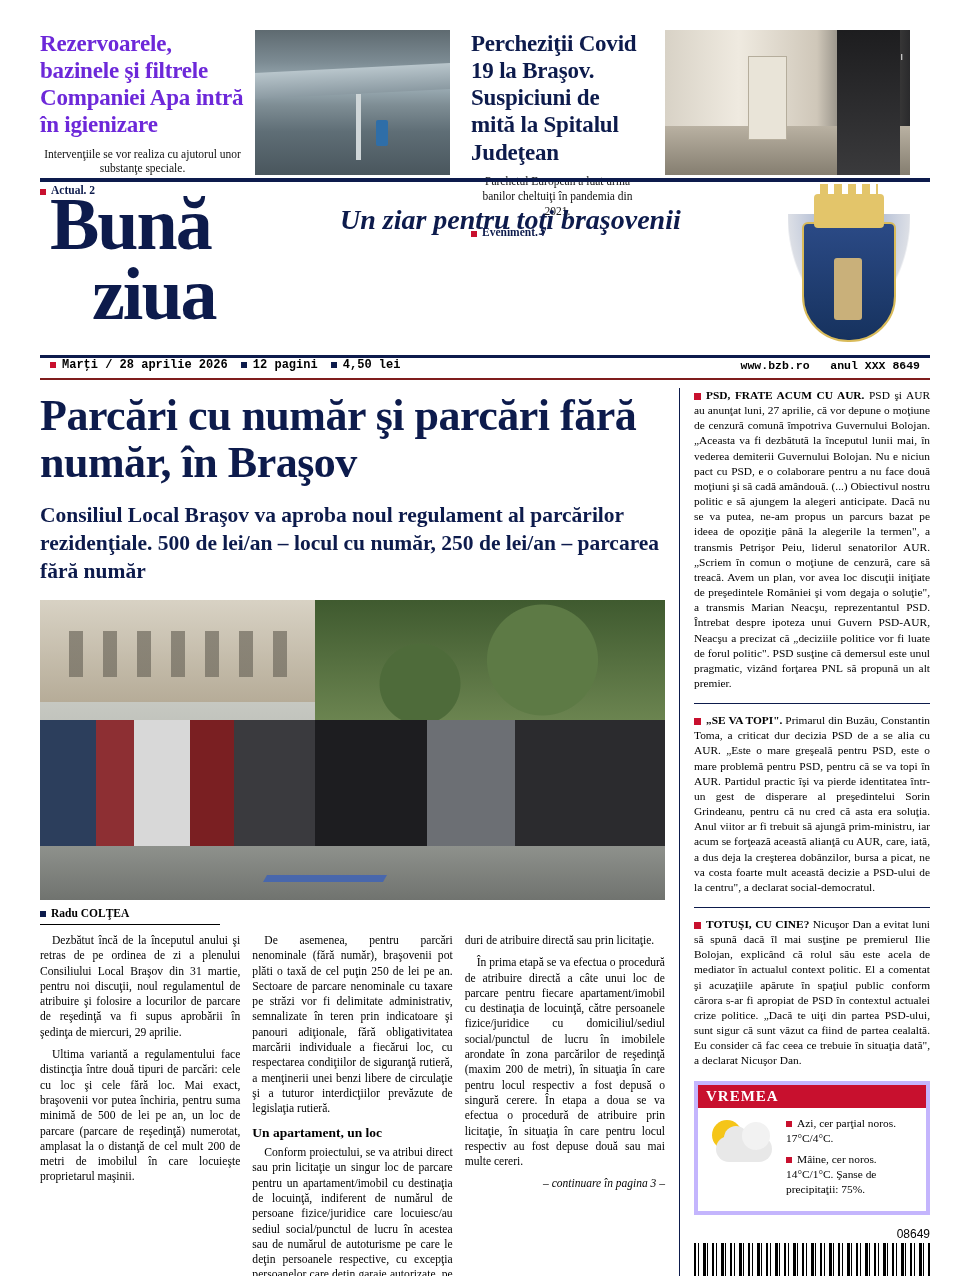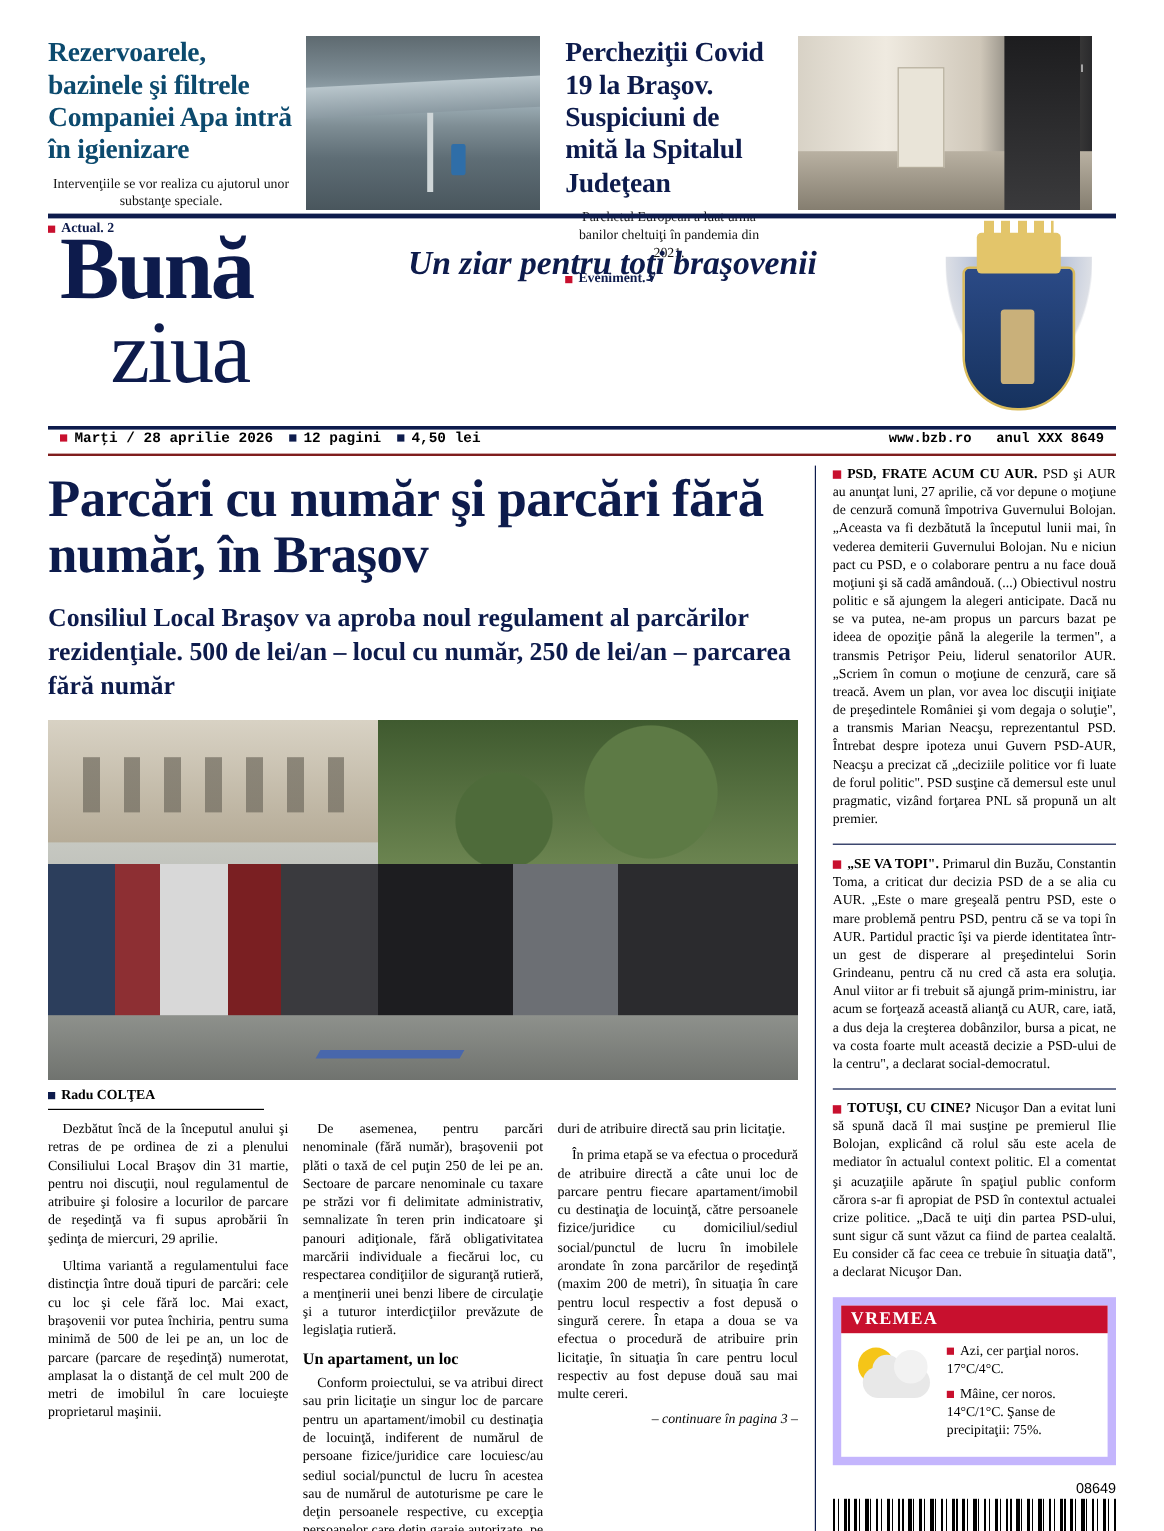--- a/index.html
+++ b/index.html
@@ -13,21 +13,21 @@
     overflow:hidden;
   }
   .page { position:relative; width:970px; height:1276px; padding:0 40px; }
 
   
   .teasers { display:flex; gap:0; padding-top:30px; height:170px; }
   .teaser-text { width:215px; padding-right:10px; }
   .teaser-text h2 {
     font-family:"Liberation Serif", serif;
     font-weight:bold; font-size:23px; line-height:1.18;
-    margin:0 0 8px 0; color:#0c4a6e; letter-spacing:-0.2px;
+    margin:0 0 8px 0; color:#6d28d9; letter-spacing:-0.2px;
   }
   .teaser-text p { margin:0; font-size:11.5px; line-height:1.3; color:#111;text-align:center; }
   .teaser-tag { margin-top:8px; font-size:11.5px; font-weight:bold; color:#0d1b4c; }
   .teaser-tag .sq { display:inline-block; width:6px; height:6px; background:#c8102e; margin-right:5px; vertical-align:middle; }
   .teaser-photo { width:195px; height:145px; overflow:hidden; position:relative; }
   .teaser-photo.wide { width:245px; }
   .t2 { width:215px; padding:0 21px; }
   .t2 h2 { color:#0d1b4c; }
 
   
@@ -48,21 +48,21 @@
   
   .masthead { position:relative; margin-top:8px; border-top:4px solid #0d1b4c; border-bottom:3px solid #0d1b4c; height:180px; }
   .mast-inner { position:relative; height:100%; }
   .buna {
     position:absolute; left:10px; top:8px;
     font-family:"Liberation Serif", serif; font-weight:bold; font-size:74px;
     color:#0d1b4c; line-height:0.92; letter-spacing:-2px;
   }
   .ziua {
     position:absolute; left:52px; top:78px;
-    font-family:"Liberation Serif", serif; font-weight:normal; font-size:74px;
+    font-family:"Liberation Serif", serif; font-weight:bold; font-size:74px;
     color:#0d1b4c; line-height:0.92; letter-spacing:-2px;
   }
   .slogan {
     position:absolute; left:300px; top:22px;
     font-family:"Liberation Serif", serif; font-style:italic; font-weight:bold;
     font-size:28px; color:#0d1b4c;
   }
   .brasov {
     position:absolute; left:296px; top:48px;
     font-family:"Liberation Serif", serif; font-weight:bold; font-size:92px;
@@ -126,21 +126,21 @@
   .cols3 p.noind { text-indent:0; }
   .subhead { font-weight:bold; font-size:13.5px; line-height:1.15; margin:8px 0 5px 0; text-indent:0; }
   .cont { font-style:italic; text-align:right; font-size:11.5px; margin-top:6px; }
 
   
   .rbrief { font-size:11.4px; line-height:1.33; text-align:justify; margin-bottom:12px; }
   .rbrief .lead { font-weight:bold; }
   .rbrief .sq { display:inline-block; width:7px;height:7px;background:#c8102e;margin-right:5px;vertical-align:middle;}
   .rrule { border-top:1px solid #0d1b4c; margin:10px 0 9px 0; }
 
-  .weather-box { border:7px solid #c4b5fd; margin-top:10px; }
+  .weather-box { border:4px solid #c4b5fd; margin-top:10px; }
   .weather-title { background:#c8102e; color:#fff; font-weight:bold; font-size:15px;
      padding:3px 8px; font-family:"Liberation Serif",serif; letter-spacing:1px; }
   .weather-body { display:flex; padding:8px; gap:8px; }
   .wicon { width:72px; height:58px; position:relative; flex:0 0 72px; }
   .wicon .sun { position:absolute; left:6px; top:4px; width:30px; height:30px; background:#f5c518; border-radius:50%; }
   .wicon .cloud { position:absolute; left:10px; top:20px; width:56px; height:26px; background:#e8e8e8; border-radius:14px; }
   .wicon .cloud:before { content:""; position:absolute; left:8px; top:-10px; width:24px; height:24px; background:#e8e8e8; border-radius:50%;}
   .wicon .cloud:after { content:""; position:absolute; left:26px; top:-14px; width:28px; height:28px; background:#f2f2f2; border-radius:50%;}
   .wlines { font-size:11.4px; line-height:1.32; }
   .wlines .row { margin-bottom:6px; }

